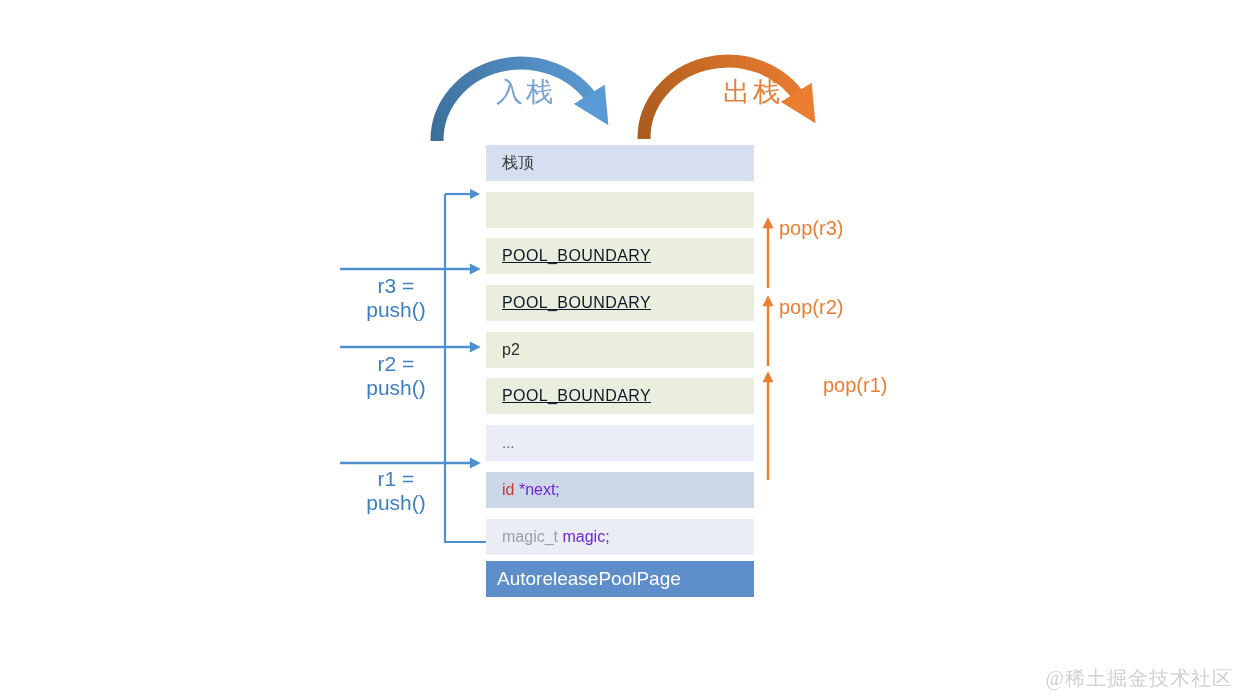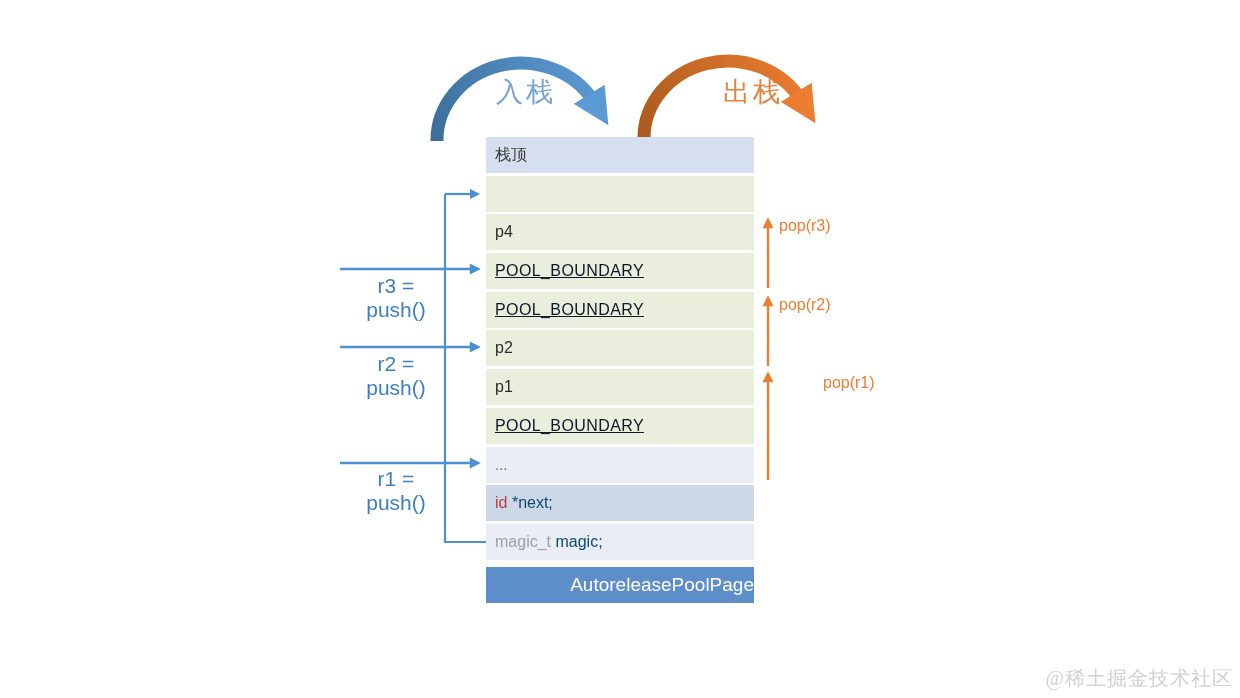--- a/index.html
+++ b/index.html
@@ -9,37 +9,37 @@
   }
   .overlay{position:absolute;left:0;top:0;pointer-events:none;}
 
   
   .arc-label{position:absolute;font-size:27px;letter-spacing:3px;font-weight:400;}
   .arc-label.push{left:496px;top:74px;color:#76a3d4;}
   .arc-label.pop{left:703px;top:74px;color:#e4813d;margin-left:20px;}
 
   
   .stack{position:absolute;left:486px;top:137px;width:268px;display:flex;flex-direction:column;gap:2.7px;}
-  .row{height:36px;line-height:36px;padding-left:9px;font-size:16px;color:#2b2b2b;box-sizing:border-box;}
+  .row{height:36px;line-height:36px;padding-left:16px;font-size:16px;color:#2b2b2b;box-sizing:border-box;margin-top:8px;}
   .row.header{background:#d6dff0;color:#3a3a3a;}
   .row.green{background:#e9efdc;}
   .row.boundary{color:#0f172a;letter-spacing:0.4px;text-decoration:underline;}
   .row.meta{background:#eaedf6;}
   .row.dots{background:#eaedf6;color:#667;font-size:15px;}
   .row.next{background:#ccd7e8;}
   .row .kw-red{color:#c23b3d;}
   .row .kw-grey{color:#9aa0a8;}
-  .row .dark{color:#0c4a6e;}
-  .row.footer{background:#5d8ec9;color:#ffffff;text-align:right;padding-left:4px;
+  .row .dark{color:#6d28d9;}
+  .row.footer{background:#5d8ec9;color:#ffffff;text-align:left;padding-left:11px;
               font-size:19px;margin-top:4px;}
 
   
   .push-label{position:absolute;width:100px;text-align:center;left:346px;
               font-size:21px;color:#3e7fc1;}
-  .pop-label{position:absolute;left:779px;font-size:16px;color:#ed7d31;}
+  .pop-label{position:absolute;left:779px;font-size:20px;color:#ed7d31;}
 
   .watermark{position:absolute;right:7px;top:665px;font-size:20px;color:#d0d0d5;
              font-family:"Liberation Serif",serif;letter-spacing:1px;}
 </style>
 </head>
 <body>
 
 <div class="canvas">
 
   <svg class="overlay" width="1240" height="698" viewBox="0 0 1240 698">
@@ -84,34 +84,28 @@
   <div class="arc-label push">入栈</div>
   <div class="arc-label pop">出栈</div>
 
   <div class="stack">
     <div class="row header">
       <span>栈顶</span>
     </div>
     <div class="row green">
       <span></span>
     </div>
-    <div class="row green">
-      <span>p4</span>
-    </div>
     <div class="row green boundary">
       <span>POOL_BOUNDARY</span>
     </div>
     <div class="row green boundary">
       <span>POOL_BOUNDARY</span>
     </div>
     <div class="row green">
       <span>p2</span>
-    </div>
-    <div class="row green">
-      <span>p1</span>
     </div>
     <div class="row green boundary">
       <span>POOL_BOUNDARY</span>
     </div>
     <div class="row dots">
       <span>...</span>
     </div>
     <div class="row next">
       <span class="kw-red">id</span><span class="dark"> *next;</span>
     </div>

